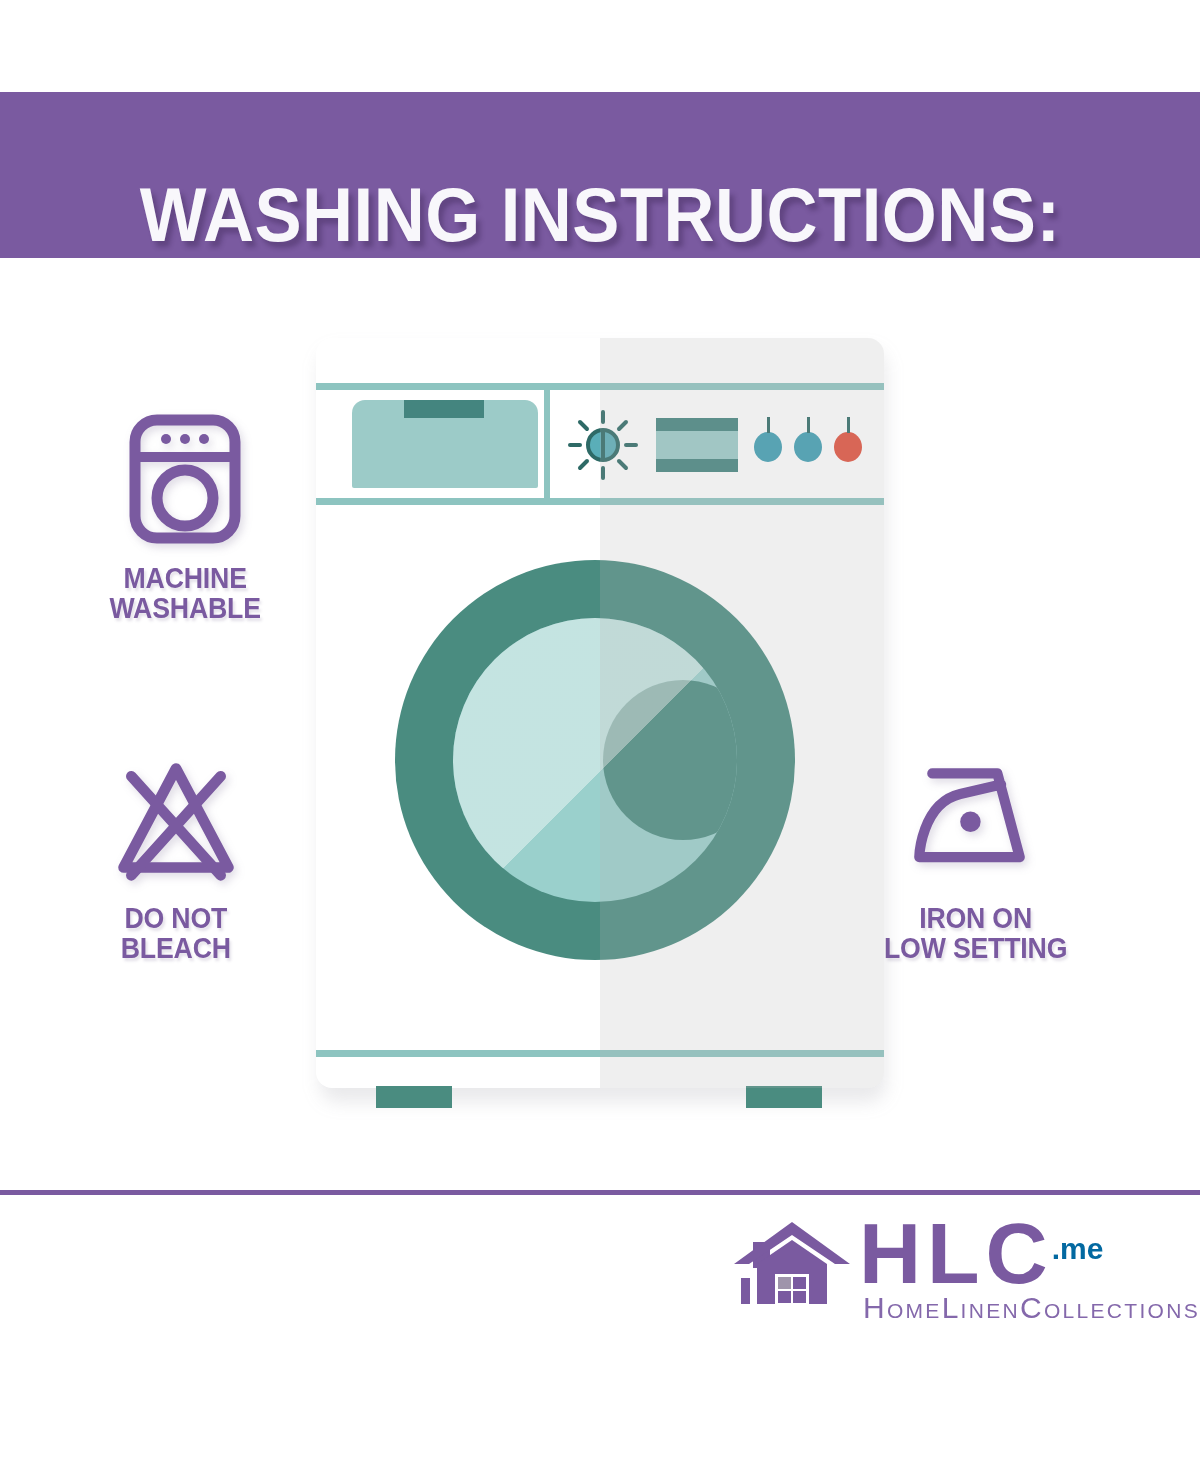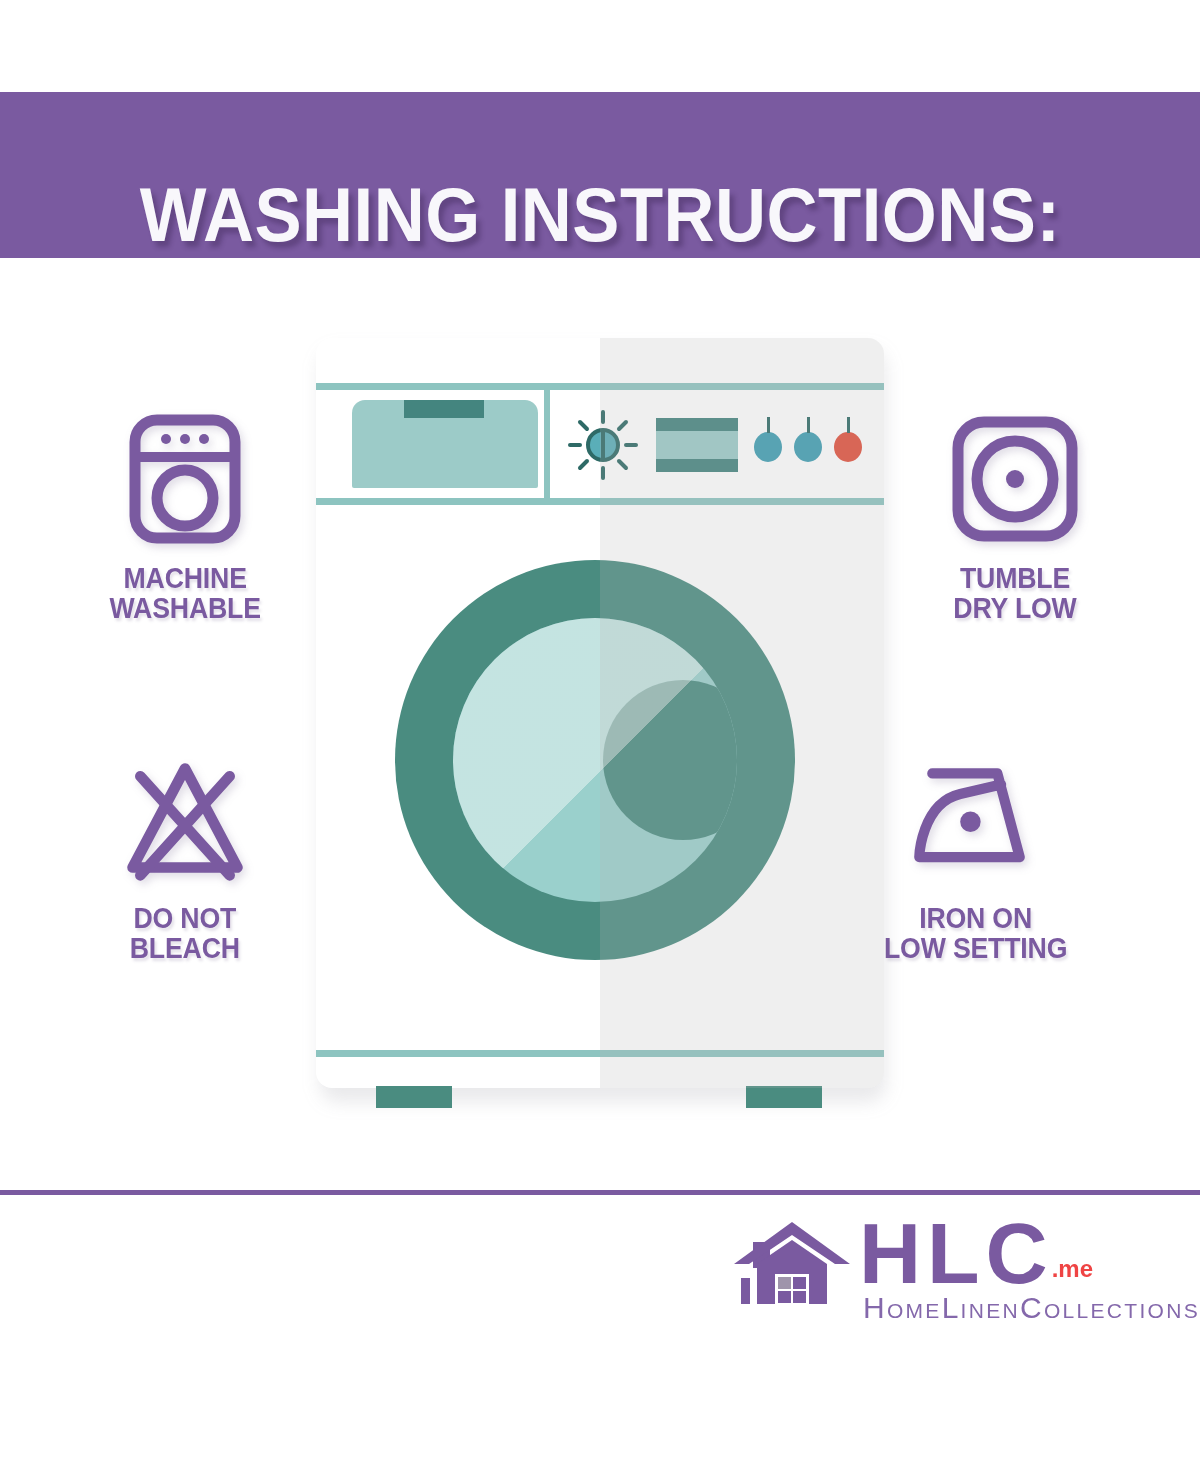--- a/index.html
+++ b/index.html
@@ -66,21 +66,21 @@
     line-height: 1.02;
     letter-spacing: -0.2px;
     color: #7a5aa0;
     text-align: center;
     transform: scaleX(0.92);
     text-shadow: 2px 3px 3px rgba(90,70,120,0.16);
     white-space: pre-line;
   }
 
   #cell-machine-washable { left: 35px;  top: 408px; }
-  #cell-do-not-bleach    { left: 35px;  top: 748px; }
+  #cell-do-not-bleach    { left: 26px;  top: 748px; }
   #cell-tumble-dry       { left: 865px; top: 408px; }
   #cell-iron-low         { left: 826px; top: 748px; }
 
   
   #machine {
     position: absolute;
     left: 316px;
     top: 338px;
     width: 570px;
     height: 760px;
@@ -283,23 +283,23 @@
     font-family: "Liberation Sans", sans-serif;
     font-weight: bold;
     font-size: 86px;
     line-height: 0.82;
     letter-spacing: 6px;
     color: #7a5aa0;
   }
   #logo-me {
     font-family: "Liberation Sans", sans-serif;
     font-weight: bold;
-    font-size: 24px;
-    color: #ef4444;
-    margin-bottom: 6px;
+    font-size: 30px;
+    color: #0369a1;
+    margin-bottom: 23px;
     margin-left: -2px;
   }
   #logo-tagline {
     font-family: "Liberation Sans", sans-serif;
     font-weight: normal;
     font-size: 30px;
     letter-spacing: 2.3px;
     color: #8468ab;
     font-variant: small-caps;
     margin-top: 2px;
@@ -335,31 +335,20 @@
       <svg width="136" height="132" viewBox="0 0 136 132" fill="none">
         <path d="M68 14 L122 116 L14 116 Z" stroke="#7a5aa0" stroke-width="11" stroke-linejoin="round" fill="none"></path>
         <line x1="22" y1="22" x2="114" y2="124" stroke="#7a5aa0" stroke-width="11" stroke-linecap="round"></line>
         <line x1="114" y1="22" x2="22" y2="124" stroke="#7a5aa0" stroke-width="11" stroke-linecap="round"></line>
       </svg>
     </div>
     <div class="icon-label">DO NOT
 BLEACH</div>
   </div>
 
-  <div class="icon-cell" id="cell-tumble-dry">
-    <div class="icon-art">
-      <svg width="130" height="130" viewBox="0 0 130 130" fill="none">
-        <rect x="8" y="8" width="114" height="114" rx="26" ry="26" stroke="#7a5aa0" stroke-width="11"></rect>
-        <circle cx="65" cy="65" r="38" stroke="#7a5aa0" stroke-width="11" fill="none"></circle>
-        <circle cx="65" cy="65" r="9" fill="#7a5aa0"></circle>
-      </svg>
-    </div>
-    <div class="icon-label">TUMBLE
-DRY LOW</div>
-  </div>
 
   <div class="icon-cell" id="cell-iron-low">
     <div class="icon-art">
       <svg width="142" height="118" viewBox="0 0 142 118" fill="none">
         <path d="M24 10 L94 10 L118 100 L10 100 C10 100 12 42 54 32 L98 22" stroke="#7a5aa0" stroke-width="11" stroke-linejoin="round" stroke-linecap="round" fill="none"></path>
         <circle cx="65" cy="62" r="11" fill="#7a5aa0"></circle>
       </svg>
     </div>
     <div class="icon-label">IRON ON
 LOW SETTING</div>

